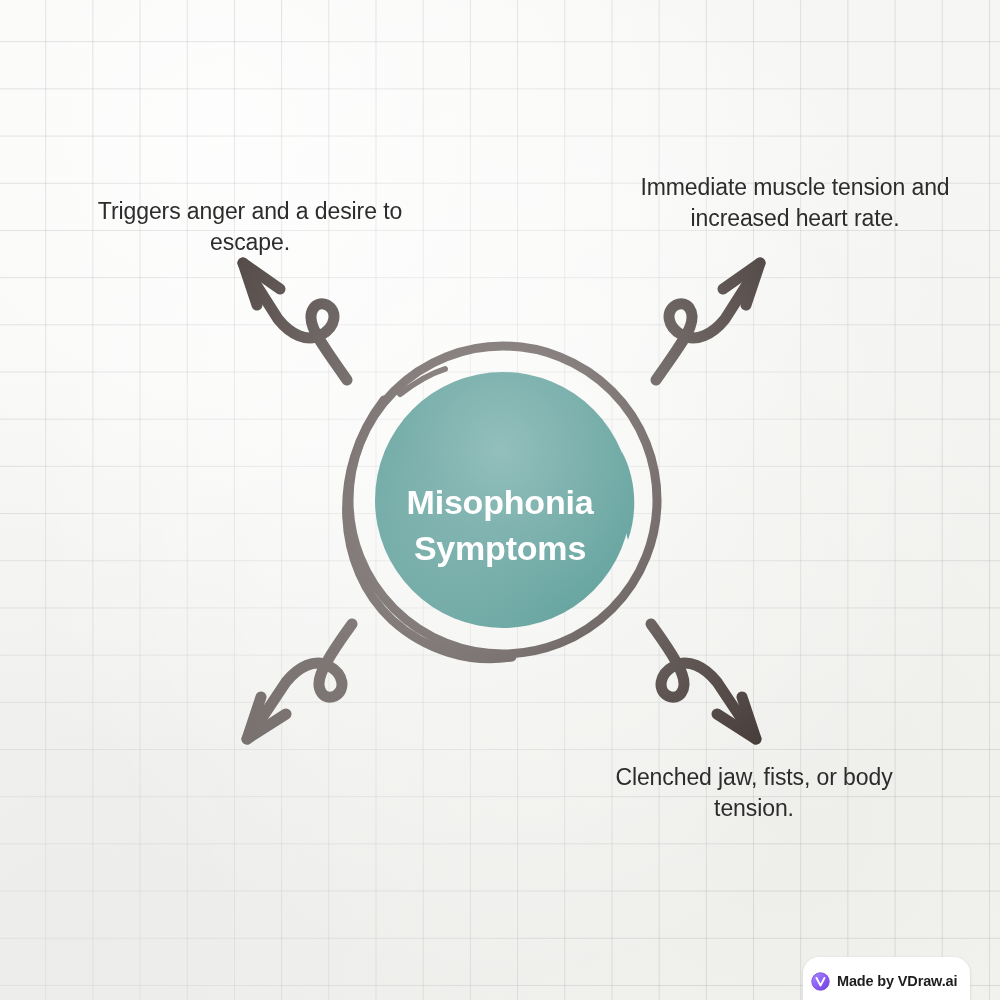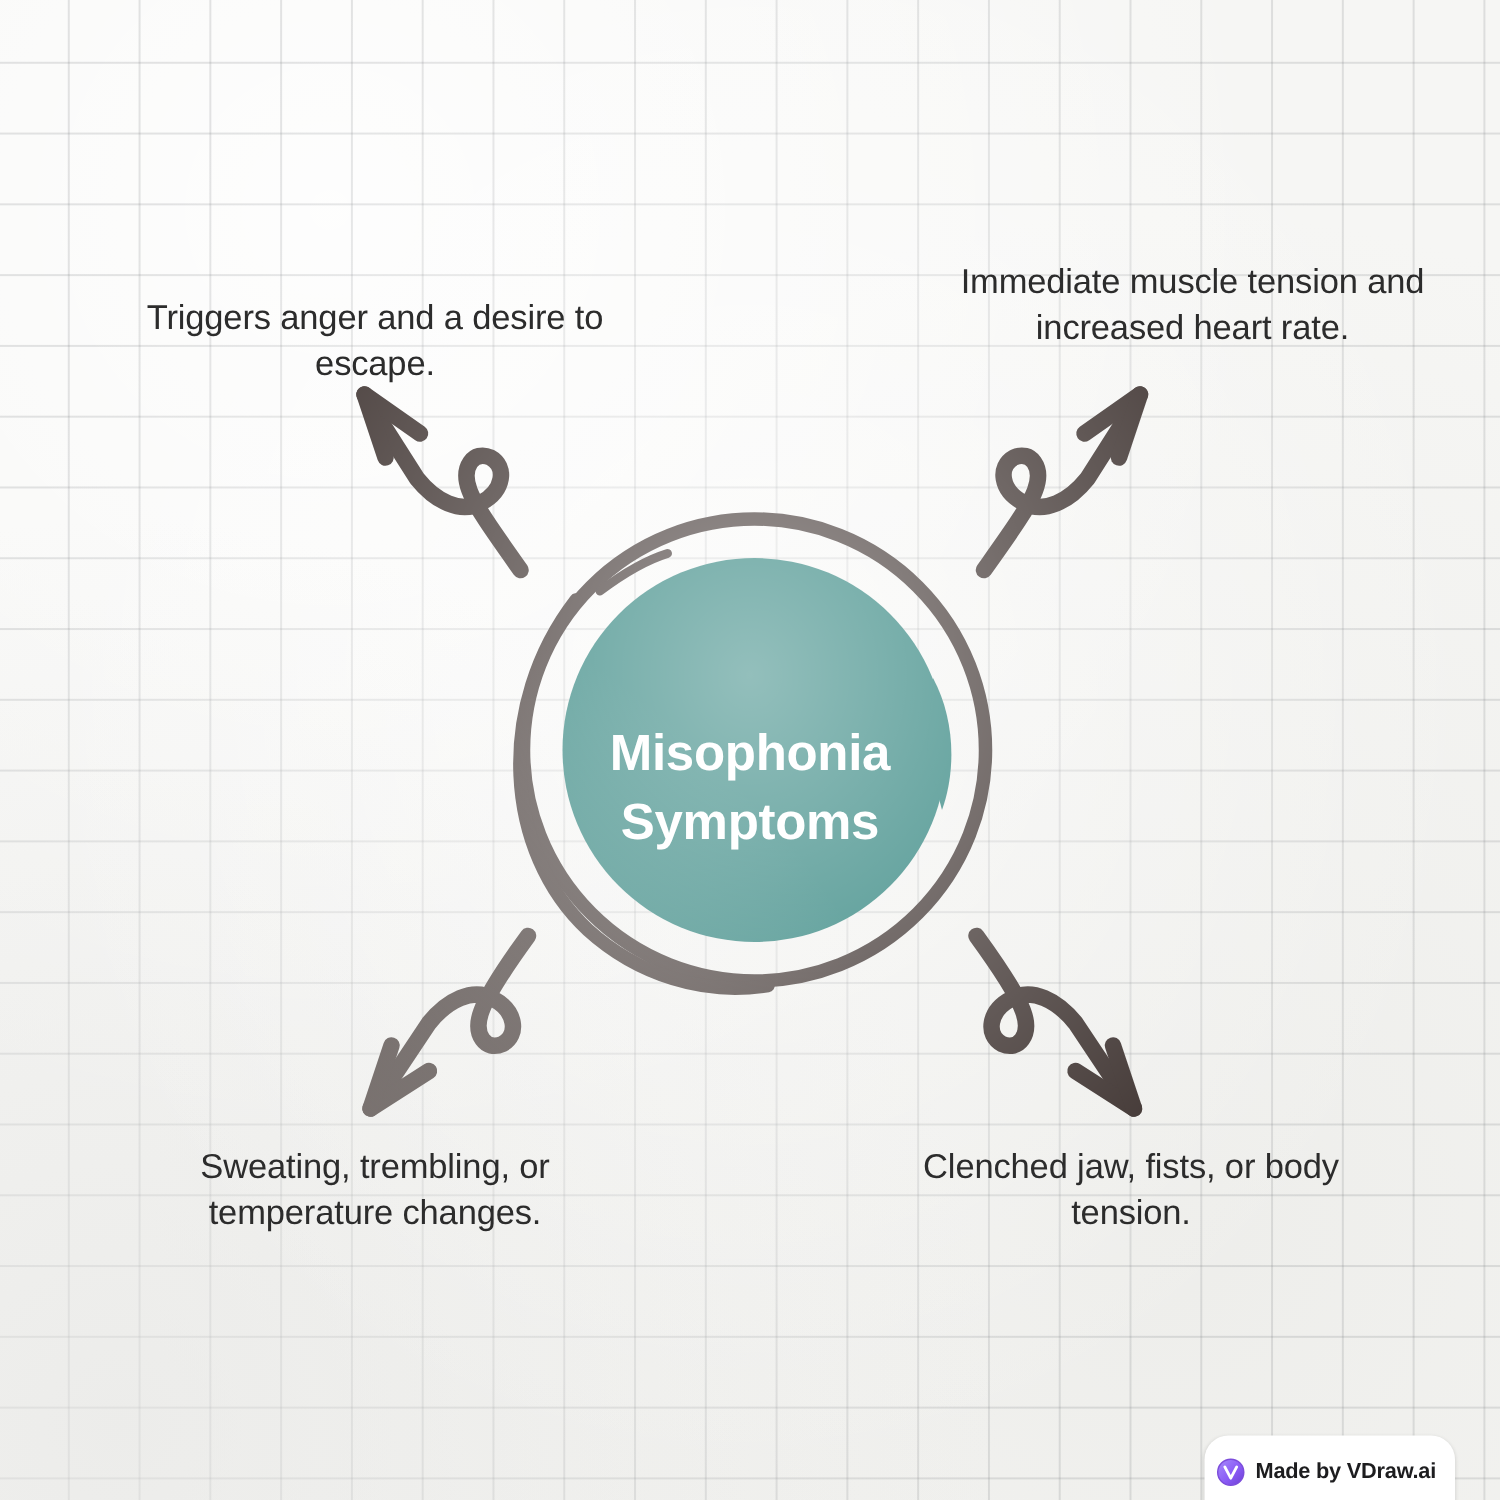--- a/index.html
+++ b/index.html
@@ -174,22 +174,20 @@
   </svg>
 
   <div id="paper-texture"></div>
 
   <div class="caption" id="caption-top-left">Triggers anger and a desire to
 escape.</div>
 
   <div class="caption" id="caption-top-right">Immediate muscle tension and
 increased heart rate.</div>
 
-  <div class="caption" id="caption-bottom-left">Sweating, trembling, or
-temperature changes.</div>
 
   <div class="caption" id="caption-bottom-right">Clenched jaw, fists, or body
 tension.</div>
 
   <div id="center-title">Misophonia
 Symptoms</div>
 
   <div id="watermark">
     <svg id="watermark-logo" viewBox="0 0 24 24">
       <circle cx="12" cy="12" r="11" fill="url(#vdrawGrad)"></circle>

